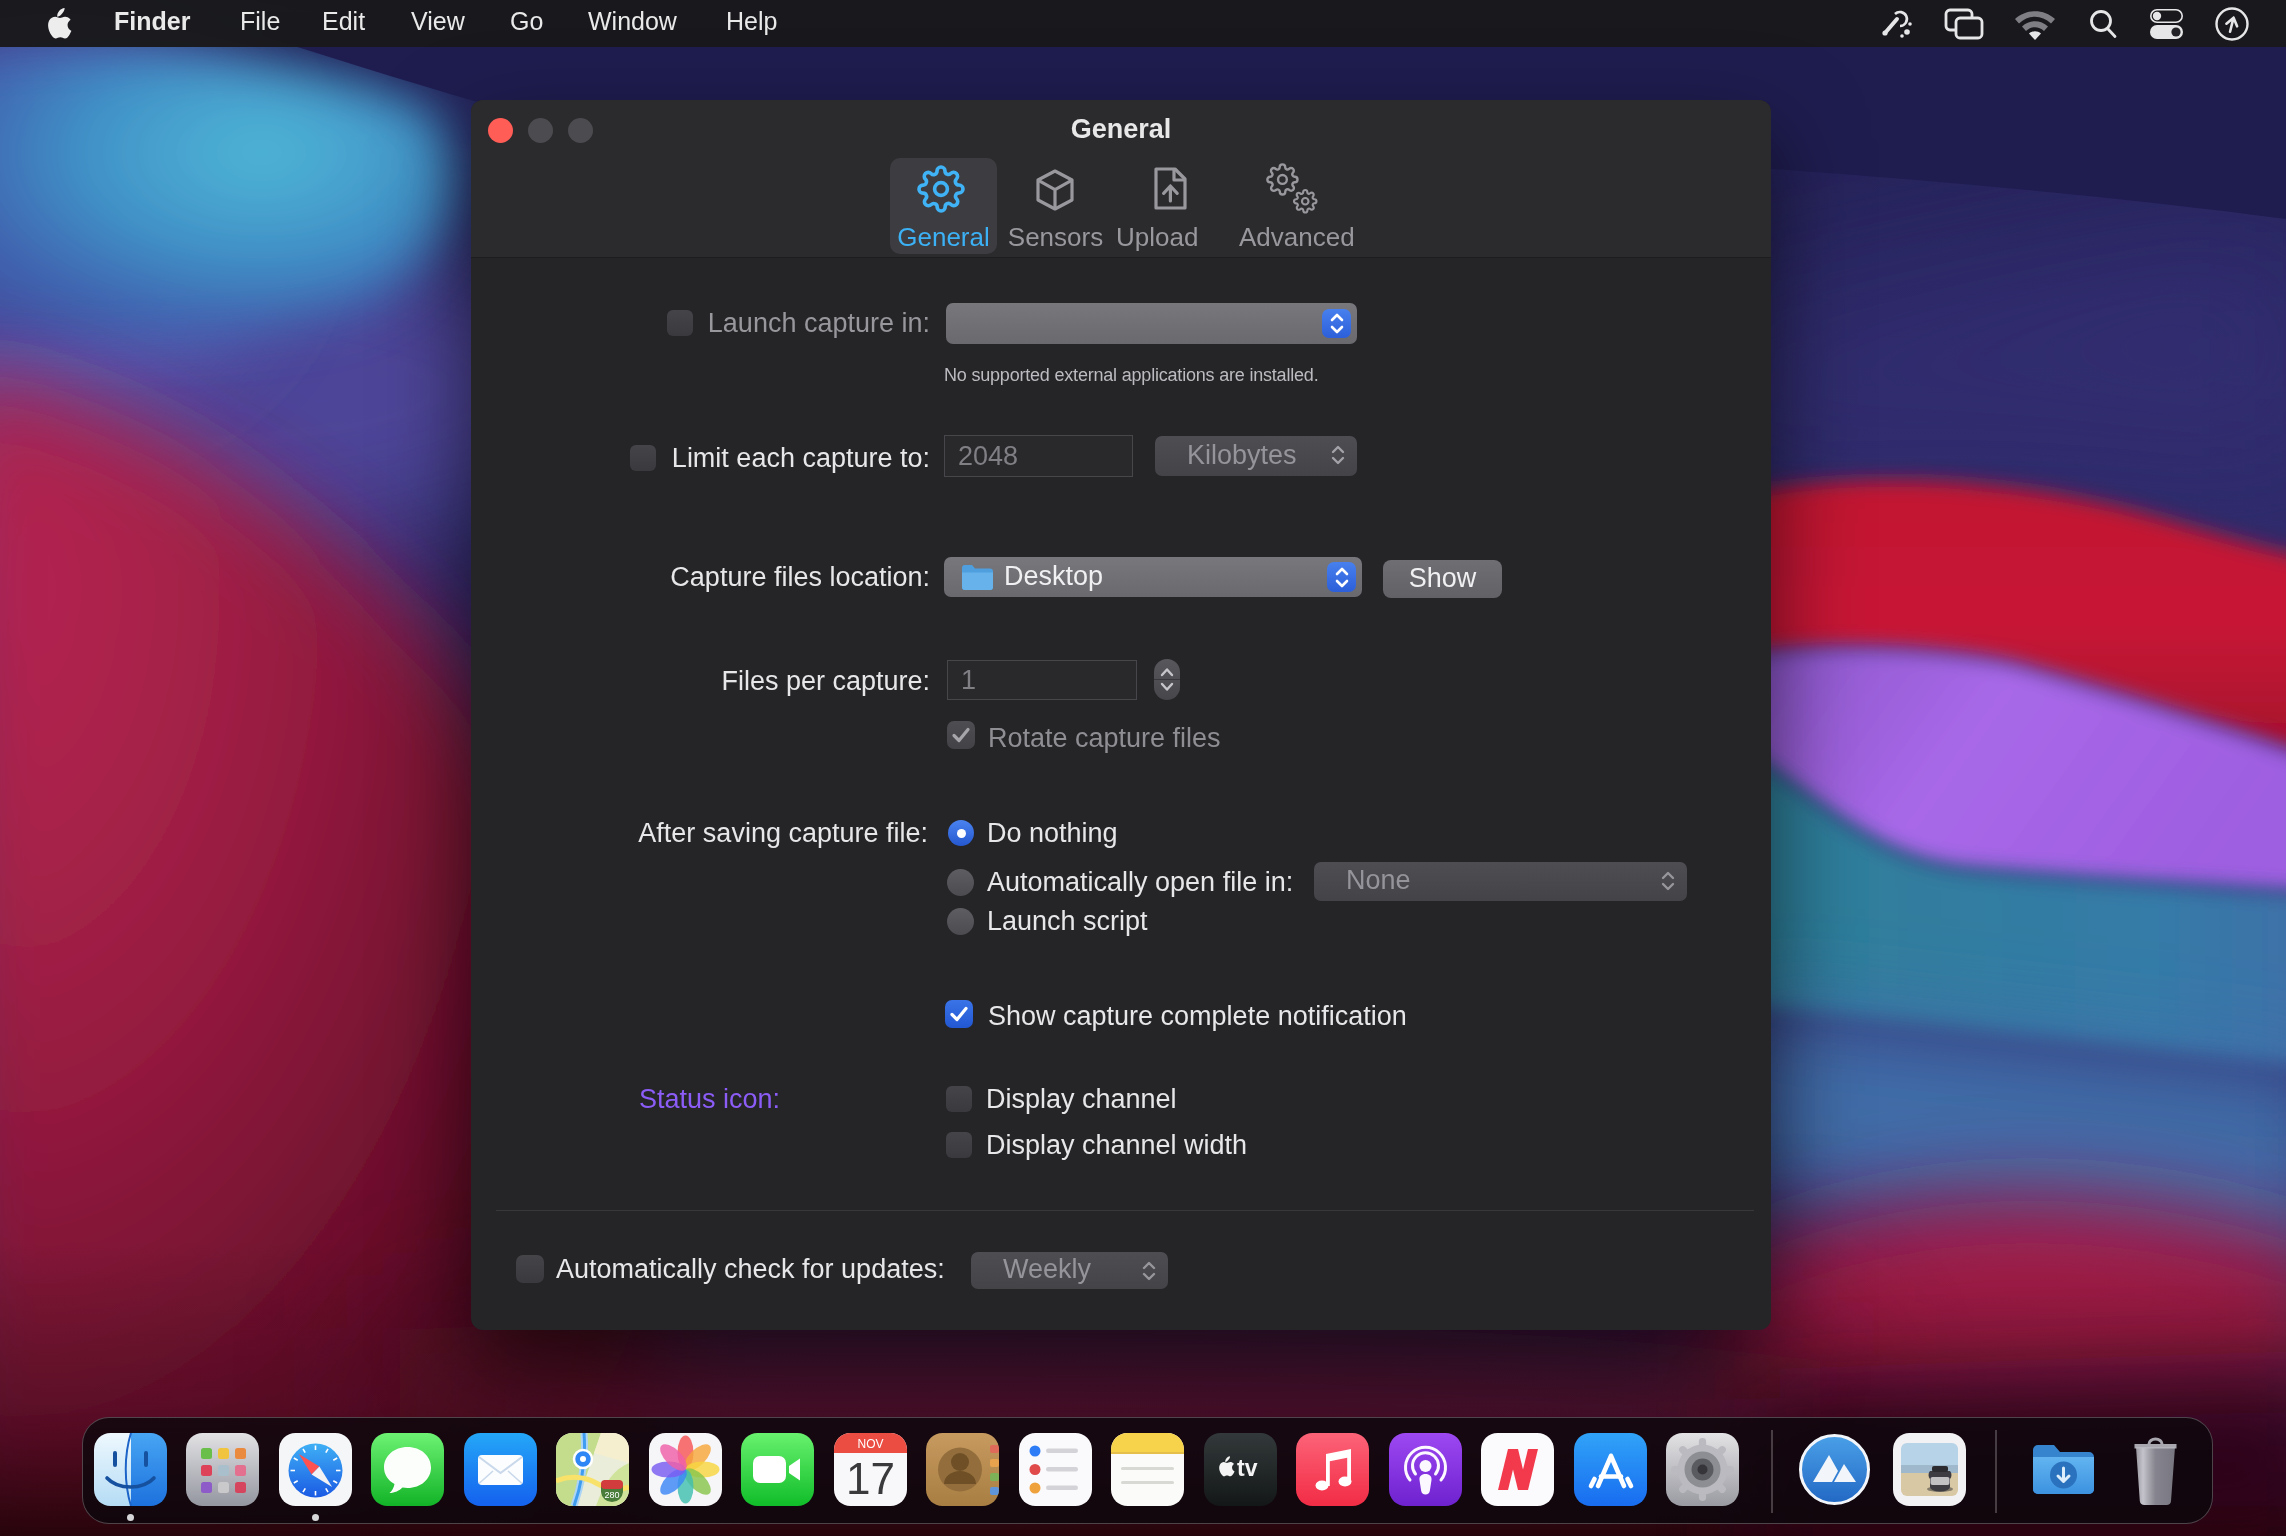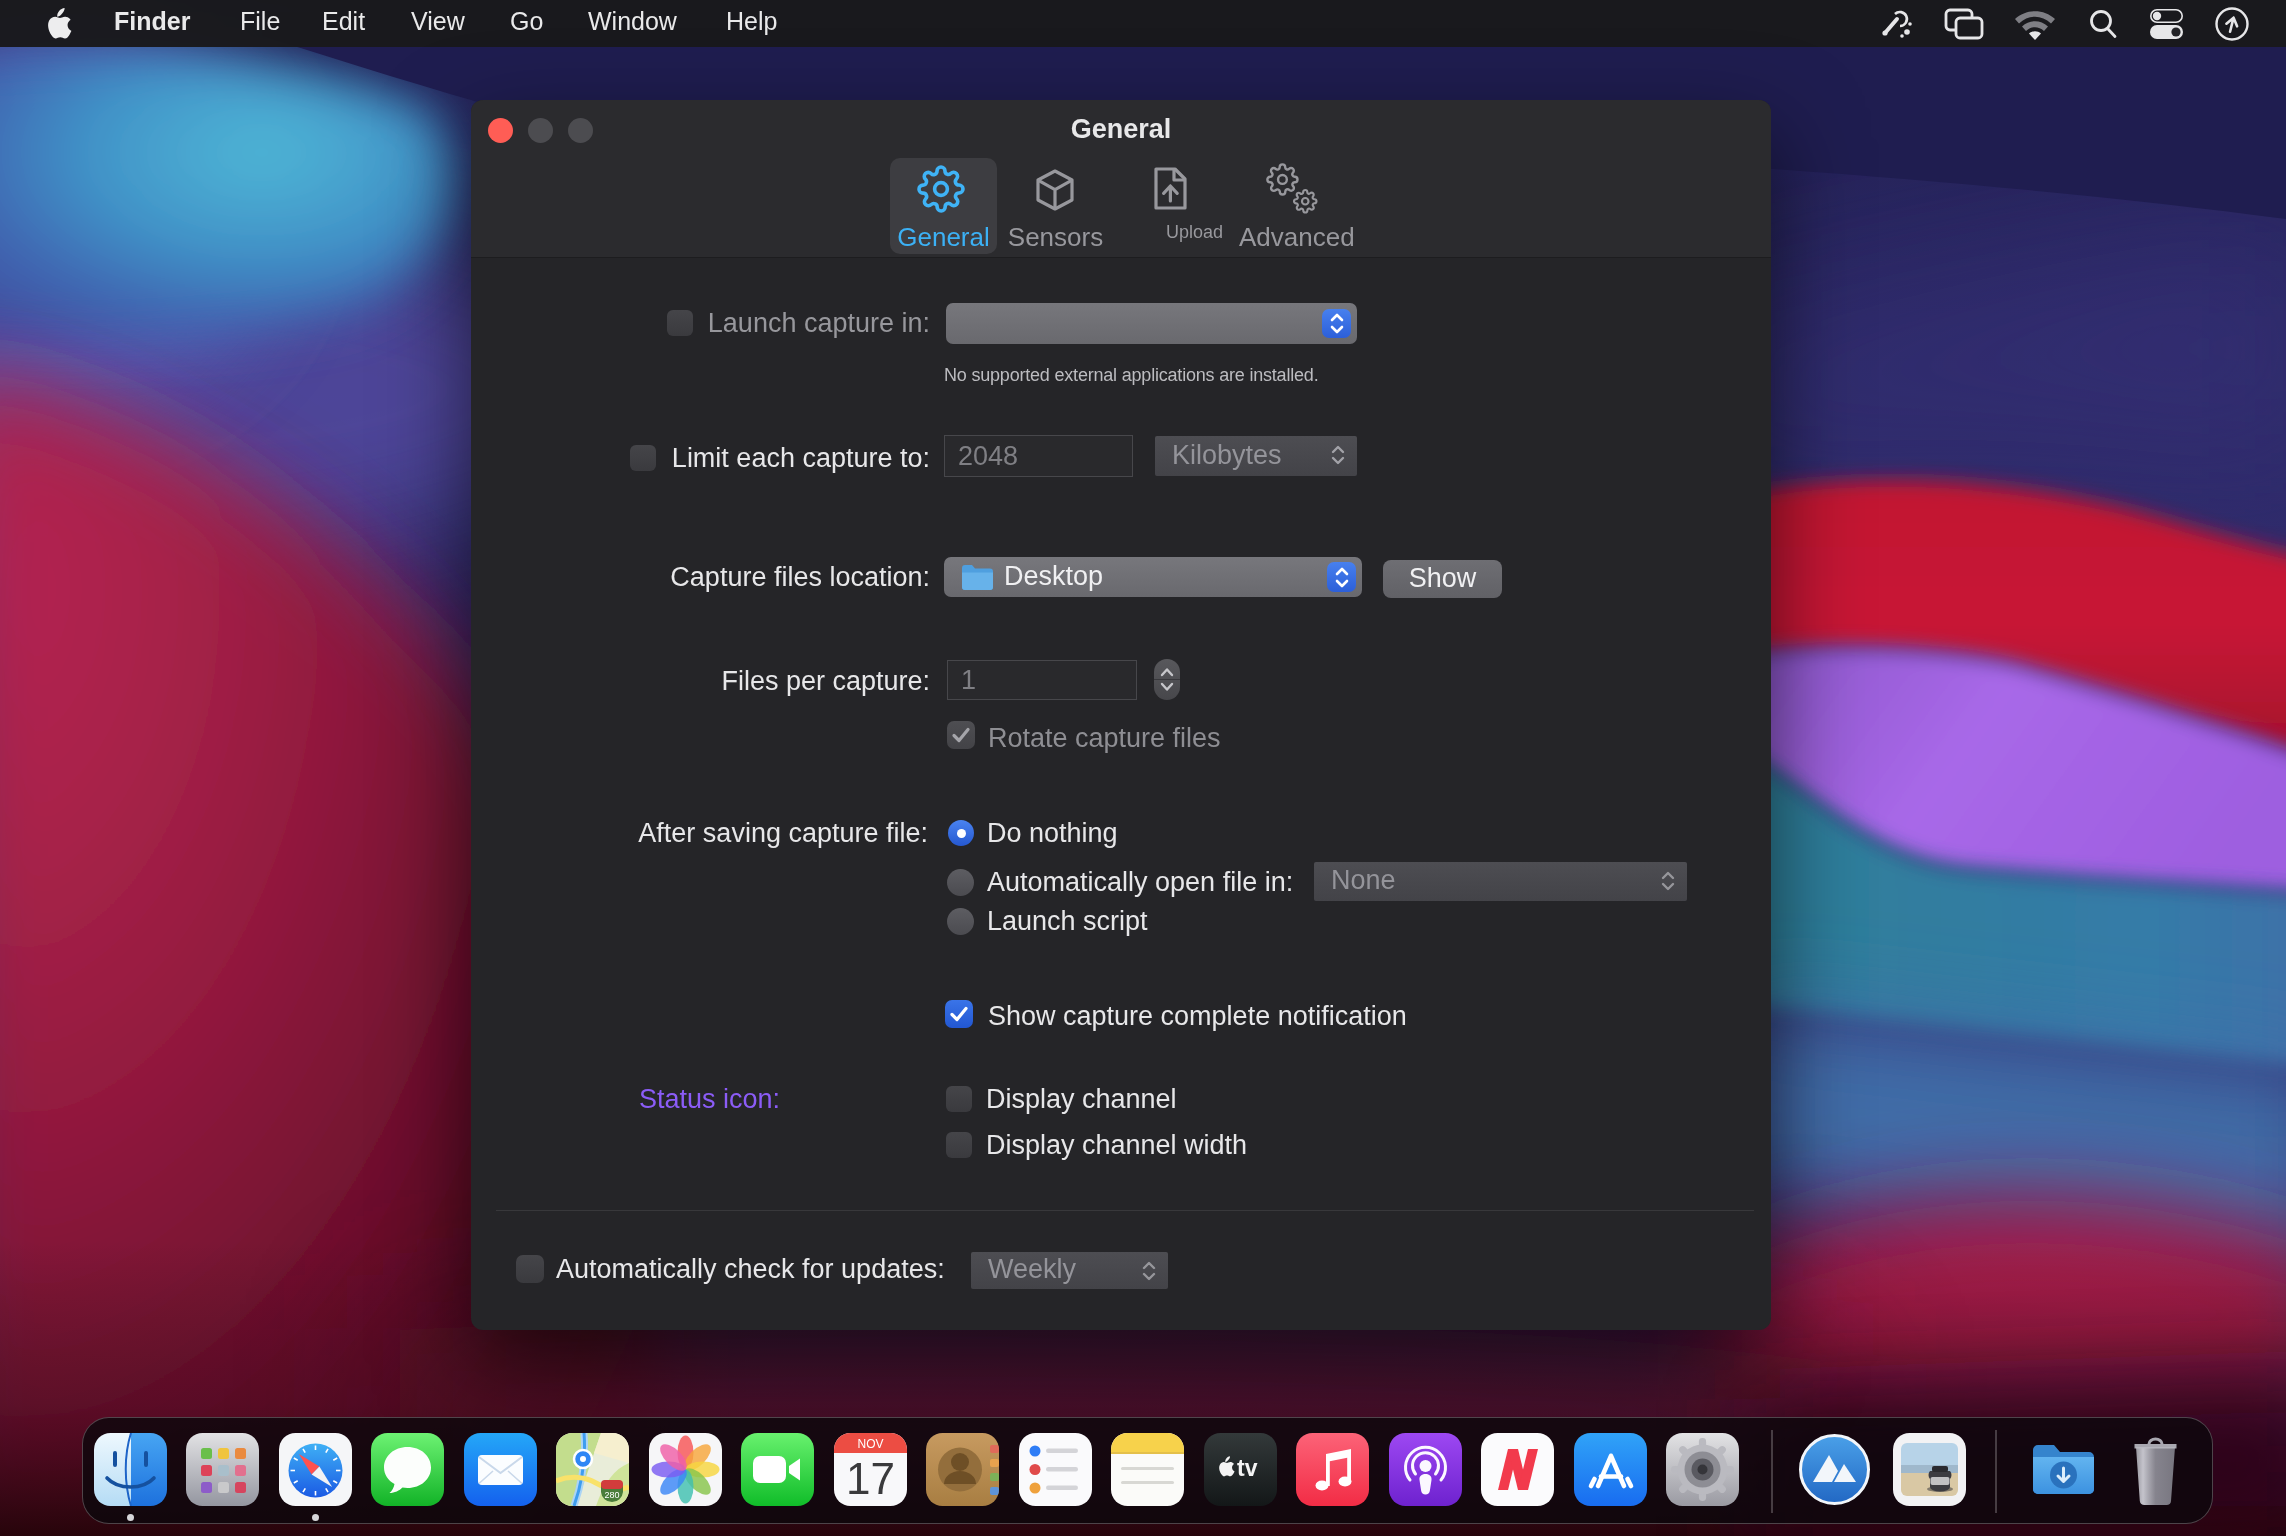--- a/index.html
+++ b/index.html
@@ -1,20 +1,20 @@
 <!DOCTYPE html>
 <html><head><meta charset="utf-8"><style>
 *{margin:0;padding:0;box-sizing:border-box}
 html,body{width:2286px;height:1536px;overflow:hidden;background:#2d2a66;font-family:"Liberation Sans",sans-serif}
 #stage{position:absolute;inset:0;width:2286px;height:1536px}
 .abs{position:absolute}
 .cb{width:26px;height:26px;border-radius:6px;background:linear-gradient(#454549,#3a3a3e)}
 .rad{width:27px;height:27px;border-radius:50%;background:linear-gradient(#5d5d62,#4b4b50)}
 .tf{background:#29292c;border:1px solid #47474b;color:#7f7f84;padding-left:13px}
-.pop{background:linear-gradient(#4d4d52,#434348);border-radius:2px;color:#94949a;padding-left:17px}
+.pop{background:linear-gradient(#4d4d52,#434348);border-radius:7px;color:#94949a;padding-left:32px}
 .chev{position:absolute;right:10px;top:6px}
 </style></head>
 <body>
 <div id="stage">
 <svg id="wall" class="abs" style="left:0;top:0" width="2286" height="1536" viewBox="0 0 2286 1536">
 <defs>
 <linearGradient id="base" x1="0" y1="0" x2="0" y2="1">
 <stop offset="0" stop-color="#222054"></stop>
           <stop offset="0.35" stop-color="#2e2a6a"></stop>
           <stop offset="0.7" stop-color="#332e72"></stop>
@@ -160,21 +160,21 @@
 <svg class="abs" style="left:560px;top:66px" width="48" height="48" viewBox="0 0 24 24" fill="none" stroke="#98989d" stroke-width="1.6" stroke-linejoin="round">
 <path d="M12,2.5 L20.5,7 L20.5,17 L12,21.5 L3.5,17 L3.5,7 Z"></path>
 <path d="M3.7,7.2 L12,11.8 L20.3,7.2 M12,11.8 L12,21.2"></path>
 </svg>
 <div class="abs" style="left:531px;top:122px;width:107px;text-align:center;font-size:26px;color:#98989d">Sensors</div>
 <svg class="abs" style="left:675px;top:64px" width="48" height="50" viewBox="0 0 24 25" fill="none" stroke="#98989d" stroke-width="1.6" stroke-linejoin="round">
 <path d="M5,2.5 L14.5,2.5 L19.5,7.5 L19.5,22 L5,22 Z"></path>
 <path d="M14,2.8 L14,8 L19.2,8"></path>
 <path d="M12.2,18.5 L12.2,11.5 M12.2,11 L8.8,14.7 M12.2,11 L15.6,14.7" stroke-linecap="round"></path>
 </svg>
-<div class="abs" style="left:645px;top:122px;width:107px;text-align:right;font-size:18px;color:#98989d">Upload</div>
+<div class="abs" style="left:645px;top:122px;width:107px;text-align:left;font-size:26px;color:#98989d">Upload</div>
 <svg class="abs" style="left:792px;top:61px" width="60" height="58" viewBox="0 0 60 58" fill="none" stroke="#98989d">
 <g transform="translate(3,2) scale(1.37)" stroke-width="1.75" stroke-linejoin="round">
           <circle cx="12" cy="12" r="3.2"></circle>
           <path d="M19.4 15a1.65 1.65 0 0 0 .33 1.82l.06.06a2 2 0 0 1 0 2.83 2 2 0 0 1-2.83 0l-.06-.06a1.65 1.65 0 0 0-1.82-.33 1.65 1.65 0 0 0-1 1.51V21a2 2 0 0 1-2 2 2 2 0 0 1-2-2v-.09A1.65 1.65 0 0 0 9 19.4a1.65 1.65 0 0 0-1.82.33l-.06.06a2 2 0 0 1-2.83 0 2 2 0 0 1 0-2.83l.06-.06a1.65 1.65 0 0 0 .33-1.82 1.65 1.65 0 0 0-1.51-1H3a2 2 0 0 1-2-2 2 2 0 0 1 2-2h.09A1.65 1.65 0 0 0 4.6 9a1.65 1.65 0 0 0-.33-1.82l-.06-.06a2 2 0 0 1 0-2.83 2 2 0 0 1 2.83 0l.06.06a1.65 1.65 0 0 0 1.82.33H9a1.65 1.65 0 0 0 1-1.51V3a2 2 0 0 1 2-2 2 2 0 0 1 2 2v.09a1.65 1.65 0 0 0 1 1.51 1.65 1.65 0 0 0 1.82-.33l.06-.06a2 2 0 0 1 2.83 0 2 2 0 0 1 0 2.83l-.06.06a1.65 1.65 0 0 0-.33 1.82V9a1.65 1.65 0 0 0 1.51 1H21a2 2 0 0 1 2 2 2 2 0 0 1-2 2h-.09a1.65 1.65 0 0 0-1.51 1z"></path>
         </g>
 <g transform="translate(30,28) scale(1.02)" stroke-width="2.1" stroke-linejoin="round">
           <circle cx="12" cy="12" r="3.2"></circle>
           <path d="M19.4 15a1.65 1.65 0 0 0 .33 1.82l.06.06a2 2 0 0 1 0 2.83 2 2 0 0 1-2.83 0l-.06-.06a1.65 1.65 0 0 0-1.82-.33 1.65 1.65 0 0 0-1 1.51V21a2 2 0 0 1-2 2 2 2 0 0 1-2-2v-.09A1.65 1.65 0 0 0 9 19.4a1.65 1.65 0 0 0-1.82.33l-.06.06a2 2 0 0 1-2.83 0 2 2 0 0 1 0-2.83l.06-.06a1.65 1.65 0 0 0 .33-1.82 1.65 1.65 0 0 0-1.51-1H3a2 2 0 0 1-2-2 2 2 0 0 1 2-2h.09A1.65 1.65 0 0 0 4.6 9a1.65 1.65 0 0 0-.33-1.82l-.06-.06a2 2 0 0 1 0-2.83 2 2 0 0 1 2.83 0l.06.06a1.65 1.65 0 0 0 1.82.33H9a1.65 1.65 0 0 0 1-1.51V3a2 2 0 0 1 2-2 2 2 0 0 1 2 2v.09a1.65 1.65 0 0 0 1 1.51 1.65 1.65 0 0 0 1.82-.33l.06-.06a2 2 0 0 1 2.83 0 2 2 0 0 1 0 2.83l-.06.06a1.65 1.65 0 0 0-.33 1.82V9a1.65 1.65 0 0 0 1.51 1H21a2 2 0 0 1 2 2 2 2 0 0 1-2 2h-.09a1.65 1.65 0 0 0-1.51 1z"></path>
         </g>
 </svg>

